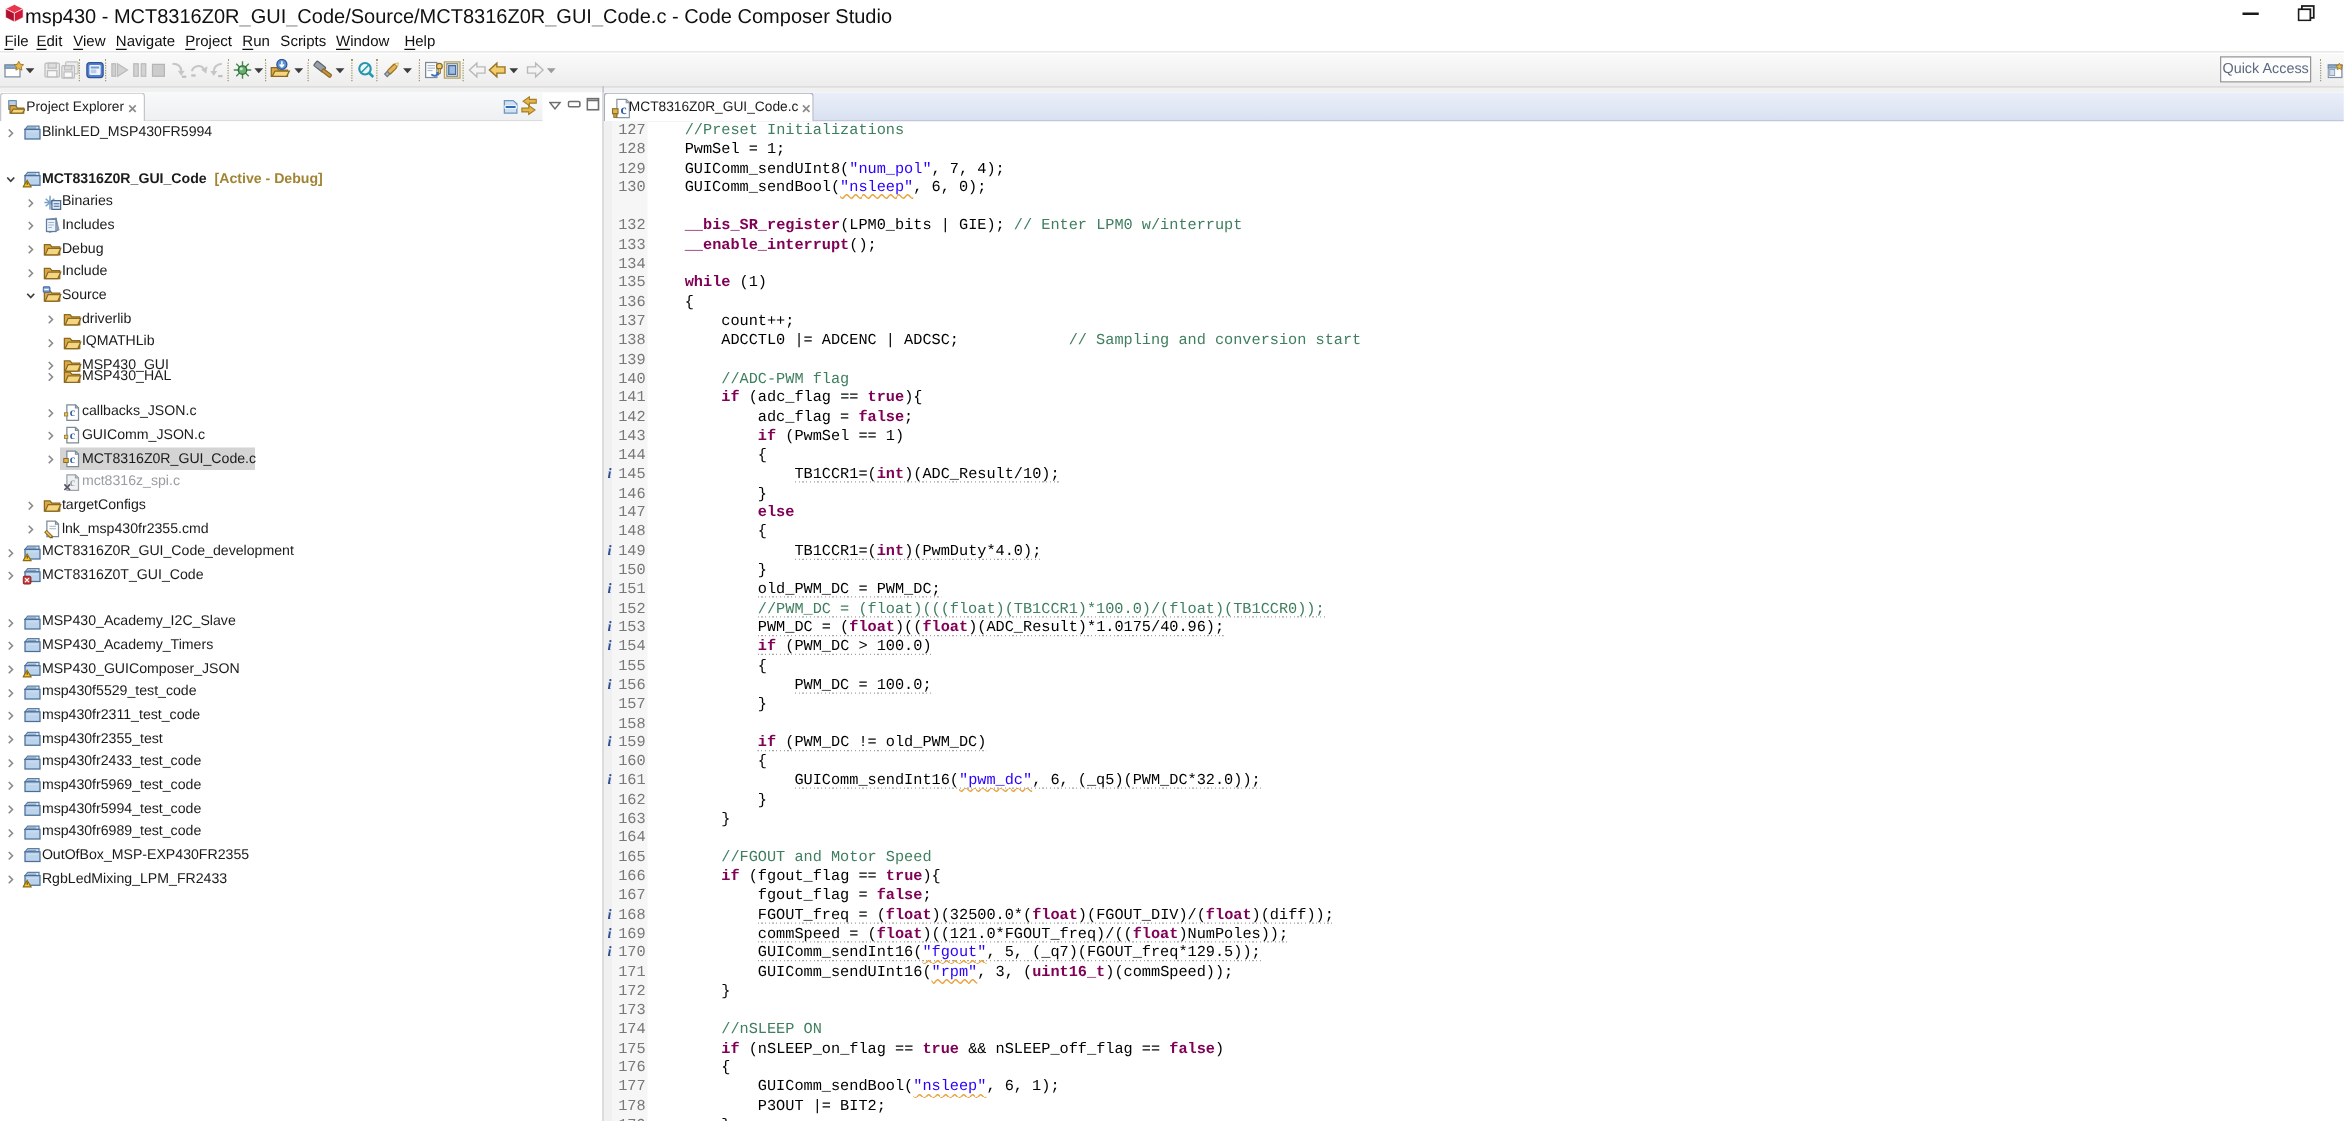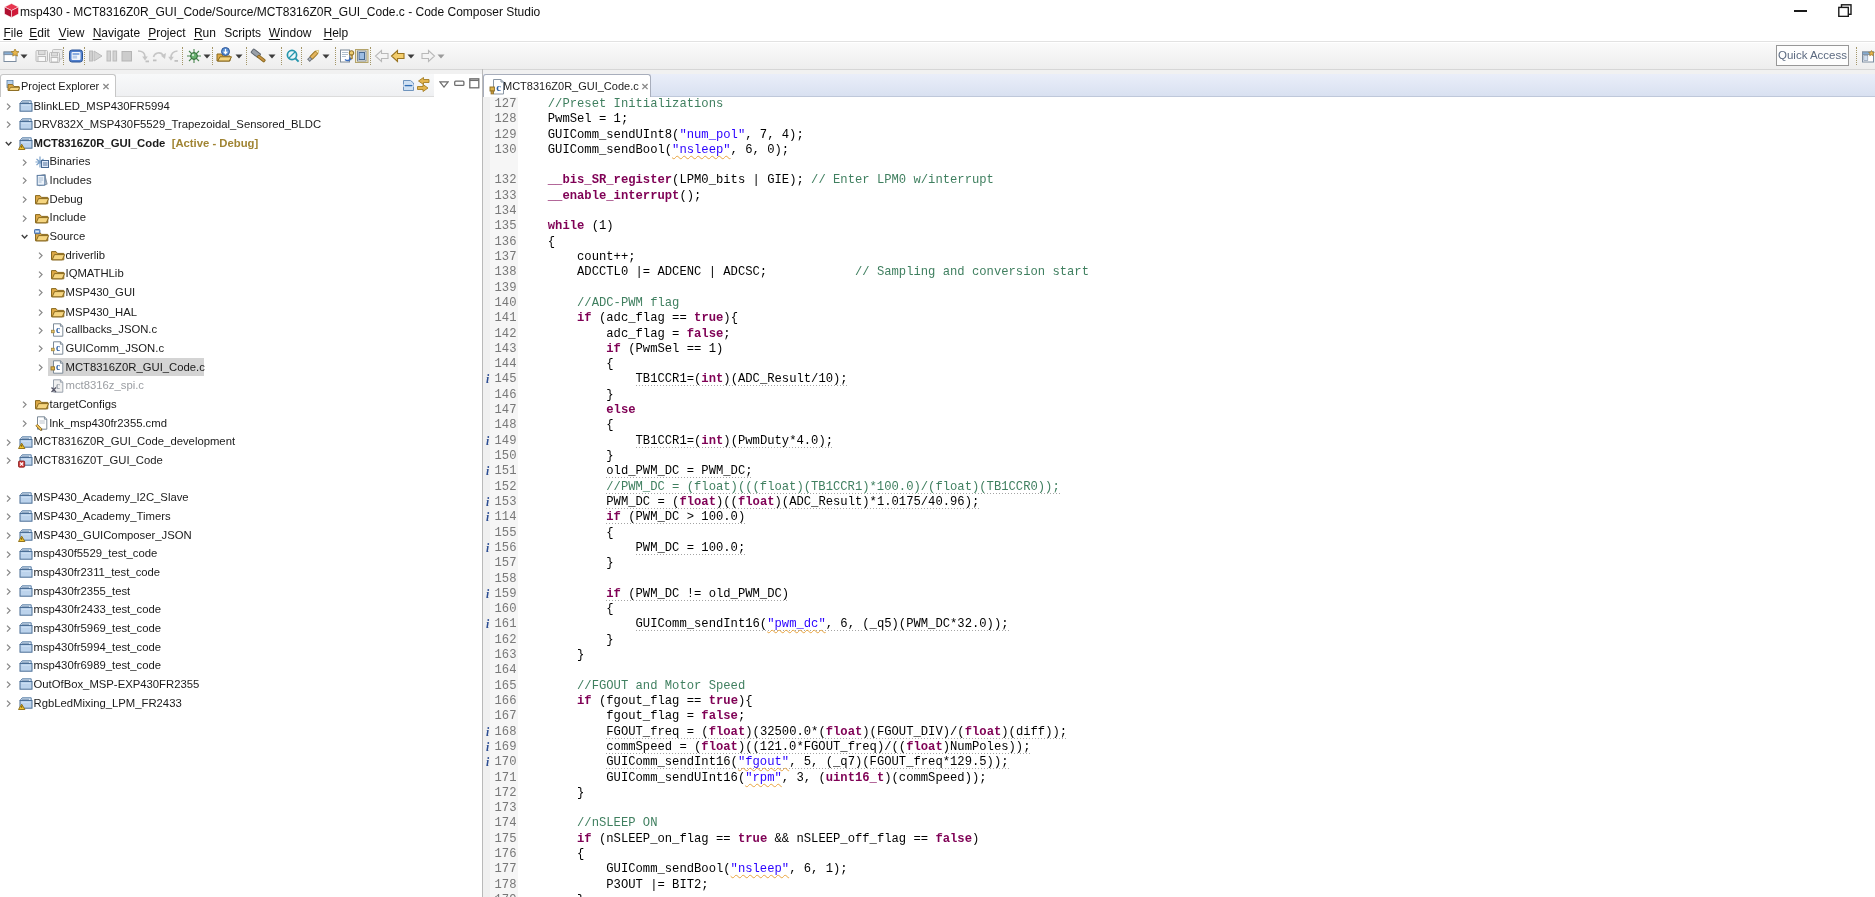--- a/index.html
+++ b/index.html
@@ -1,18 +1,18 @@
 <!DOCTYPE html>
 <html><head><meta charset="utf-8"><style>
 
 *{margin:0;padding:0;box-sizing:border-box}
 html,body{width:1875px;height:897px;overflow:hidden;background:#fff;
   font-family:"Liberation Sans",sans-serif;-webkit-font-smoothing:antialiased}
 #title{position:absolute;left:0;top:0;width:1875px;height:21px;background:#fff}
-#title .t{position:absolute;left:20px;top:4.5px;font-size:12px;color:#101010;white-space:pre}
+#title .t{position:absolute;left:20px;top:4.5px;font-size:16px;color:#101010;white-space:pre}
 #menubar{position:absolute;left:0;top:21px;width:1875px;height:21px;background:#fff;border-bottom:1px solid #e2e2e2}
 #menubar span{position:absolute;top:4.5px;font-size:12px;color:#101010}
 #menubar u{text-decoration-thickness:1px;text-underline-offset:2px}
 #toolbar{position:absolute;left:0;top:43px;width:1875px;height:26px;
   background:linear-gradient(#fafafa,#ededed)}
 #belt{position:absolute;left:0;top:69px;width:1875px;height:5px;background:#f1f1f1;border-top:1px solid #d6d6d6}
 #qa{position:absolute;left:1776px;top:45px;width:73px;height:21px;border:1px solid #979797;background:#fdfdfd;
   font-size:11.5px;color:#5c6a80;text-align:center;line-height:19.5px;white-space:nowrap}
 #lpanel{position:absolute;left:0;top:74px;width:482px;height:823px;background:#fff}
 #lhead{position:absolute;left:0;top:0px;width:434px;height:23px;
@@ -250,32 +250,20 @@
           <polyline points="3,1.6 6,4.6 3,7.6" fill="none" stroke="#8a8a8a" stroke-width="1.3"></polyline>
         </svg>
 <svg style="position:absolute;left:17.5px;top:1.2px;" width="16" height="16" viewBox="0 0 16 16">
           <polygon points="2,5.5 4.2,2.8 13.2,2.8 13.2,5.5" fill="#dce9f7" stroke="#5b7fa6" stroke-width="1"></polygon>
           <rect x="2" y="5.5" width="12" height="7.7" fill="#bcd3ec" stroke="#4a6e96" stroke-width="1"></rect>
           <rect x="4" y="3.8" width="7" height="1.1" fill="#476992" opacity="0.55"></rect>
           <rect x="3.5" y="7" width="9" height="1" fill="#c9ddf2"></rect>
         </svg>
 <span class="lbl" style="left:33.5px">BlinkLED_MSP430FR5994</span>
 </div>
-<div class="trow" style="left:0;top:18.06px;width:482px">
-<svg style="position:absolute;left:3.5px;top:5.2px;" width="9" height="9" viewBox="0 0 9 9">
-          <polyline points="3,1.6 6,4.6 3,7.6" fill="none" stroke="#8a8a8a" stroke-width="1.3"></polyline>
-        </svg>
-<svg style="position:absolute;left:17.5px;top:1.2px;" width="16" height="16" viewBox="0 0 16 16">
-          <polygon points="2,5.5 4.2,2.8 13.2,2.8 13.2,5.5" fill="#dce9f7" stroke="#5b7fa6" stroke-width="1"></polygon>
-          <rect x="2" y="5.5" width="12" height="7.7" fill="#bcd3ec" stroke="#4a6e96" stroke-width="1"></rect>
-          <rect x="4" y="3.8" width="7" height="1.1" fill="#476992" opacity="0.55"></rect>
-          <rect x="3.5" y="7" width="9" height="1" fill="#c9ddf2"></rect>
-        </svg>
-<span class="lbl" style="left:33.5px">DRV832X_MSP430F5529_Trapezoidal_Sensored_BLDC</span>
-</div>
 <div class="trow" style="left:0;top:36.73px;width:437px">
 <svg style="position:absolute;left:3.5px;top:5.2px;" width="9" height="9" viewBox="0 0 9 9">
           <polyline points="1.8,3 4.6,6 7.4,3" fill="none" stroke="#3f3f3f" stroke-width="1.4"></polyline>
         </svg>
 <svg style="position:absolute;left:17.5px;top:1.2px;" width="16" height="16" viewBox="0 0 16 16">
           <polygon points="2,5.5 4.2,2.8 13.2,2.8 13.2,5.5" fill="#dce9f7" stroke="#5b7fa6" stroke-width="1"></polygon>
           <rect x="2" y="5.5" width="12" height="7.7" fill="#bcd3ec" stroke="#4a6e96" stroke-width="1"></rect>
           <rect x="4" y="3.8" width="7" height="1.1" fill="#476992" opacity="0.55"></rect>
           <rect x="3.5" y="7" width="9" height="1" fill="#c9ddf2"></rect>
           <polygon points="0.5,14.5 3.7,9.2 6.9,14.5" fill="#f4c62c" stroke="#8a6a10" stroke-width="0.9"></polygon>
@@ -365,21 +353,21 @@
 <div class="trow" style="left:0;top:186.04px;width:482px">
 <svg style="position:absolute;left:35.5px;top:5.2px;" width="9" height="9" viewBox="0 0 9 9">
           <polyline points="3,1.6 6,4.6 3,7.6" fill="none" stroke="#8a8a8a" stroke-width="1.3"></polyline>
         </svg>
 <svg style="position:absolute;left:49.5px;top:1.2px;" width="16" height="16" viewBox="0 0 16 16">
           <path d="M1.5 12.8 L1.5 4.6 L6 4.6 L7.4 6.4 L13.8 6.4 L13.8 12.8 Z" fill="#dca846" stroke="#8a6a20" stroke-width="1"></path>
           <path d="M2.2 12.8 L4.5 7.6 L14.6 7.6 L12.3 12.8 Z" fill="#f5d580" stroke="#8a6a20" stroke-width="1"></path>
         </svg>
 <span class="lbl" style="left:65.5px">MSP430_GUI</span>
 </div>
-<div class="trow" style="left:0;top:206px;width:566px">
+<div class="trow" style="left:0;top:195px;width:566px">
 <svg style="position:absolute;left:35.5px;top:5.2px;" width="9" height="9" viewBox="0 0 9 9">
           <polyline points="3,1.6 6,4.6 3,7.6" fill="none" stroke="#8a8a8a" stroke-width="1.3"></polyline>
         </svg>
 <svg style="position:absolute;left:49.5px;top:1.2px;" width="16" height="16" viewBox="0 0 16 16">
           <path d="M1.5 12.8 L1.5 4.6 L6 4.6 L7.4 6.4 L13.8 6.4 L13.8 12.8 Z" fill="#dca846" stroke="#8a6a20" stroke-width="1"></path>
           <path d="M2.2 12.8 L4.5 7.6 L14.6 7.6 L12.3 12.8 Z" fill="#f5d580" stroke="#8a6a20" stroke-width="1"></path>
         </svg>
 <span class="lbl" style="left:65.5px">MSP430_HAL</span>
 </div>
 <div class="trow" style="left:0;top:223.37px;width:482px">
@@ -667,21 +655,21 @@
 <div class="cl" style="top:283.17px"><span class="no">144</span><span class="cd">            {</span></div>
 <div class="cl" style="top:298.48px"><span class="mk">i</span><span class="no">145</span><span class="cd">                <span class="a">TB1CCR1=(<span class="k">int</span>)(ADC_Result/10);</span></span></div>
 <div class="cl" style="top:313.79px"><span class="no">146</span><span class="cd">            }</span></div>
 <div class="cl" style="top:329.10px"><span class="no">147</span><span class="cd">            <span class="k">else</span></span></div>
 <div class="cl" style="top:344.41px"><span class="no">148</span><span class="cd">            {</span></div>
 <div class="cl" style="top:359.72px"><span class="mk">i</span><span class="no">149</span><span class="cd">                <span class="a">TB1CCR1=(<span class="k">int</span>)(PwmDuty*4.0);</span></span></div>
 <div class="cl" style="top:375.03px"><span class="no">150</span><span class="cd">            }</span></div>
 <div class="cl" style="top:390.34px"><span class="mk">i</span><span class="no">151</span><span class="cd">            <span class="a">old_PWM_DC = PWM_DC;</span></span></div>
 <div class="cl" style="top:405.65px"><span class="no">152</span><span class="cd">            <span class="a"><span class="c">//PWM_DC = (float)(((float)(TB1CCR1)*100.0)/(float)(TB1CCR0));</span></span></span></div>
 <div class="cl" style="top:420.96px"><span class="mk">i</span><span class="no">153</span><span class="cd">            <span class="a">PWM_DC = (<span class="k">float</span>)((<span class="k">float</span>)(ADC_Result)*1.0175/40.96);</span></span></div>
-<div class="cl" style="top:436.27px"><span class="mk">i</span><span class="no">114</span><span class="cd">            <span class="a"><span class="k">if</span> (PWM_DC &gt; 100.0)</span></span></div>
+<div class="cl" style="top:436.27px"><span class="mk">i</span><span class="no">154</span><span class="cd">            <span class="a"><span class="k">if</span> (PWM_DC &gt; 100.0)</span></span></div>
 <div class="cl" style="top:451.58px"><span class="no">155</span><span class="cd">            {</span></div>
 <div class="cl" style="top:466.89px"><span class="mk">i</span><span class="no">156</span><span class="cd">                <span class="a">PWM_DC = 100.0;</span></span></div>
 <div class="cl" style="top:482.20px"><span class="no">157</span><span class="cd">            }</span></div>
 <div class="cl" style="top:497.51px"><span class="no">158</span><span class="cd"></span></div>
 <div class="cl" style="top:512.82px"><span class="mk">i</span><span class="no">159</span><span class="cd">            <span class="a"><span class="k">if</span> (PWM_DC != old_PWM_DC)</span></span></div>
 <div class="cl" style="top:528.13px"><span class="no">160</span><span class="cd">            {</span></div>
 <div class="cl" style="top:543.44px"><span class="mk">i</span><span class="no">161</span><span class="cd">                <span class="a">GUIComm_sendInt16(<span class="s w">"pwm_dc"</span>, 6, (_q5)(PWM_DC*32.0));</span></span></div>
 <div class="cl" style="top:558.75px"><span class="no">162</span><span class="cd">            }</span></div>
 <div class="cl" style="top:574.06px"><span class="no">163</span><span class="cd">        }</span></div>
 <div class="cl" style="top:589.37px"><span class="no">164</span><span class="cd"></span></div>

